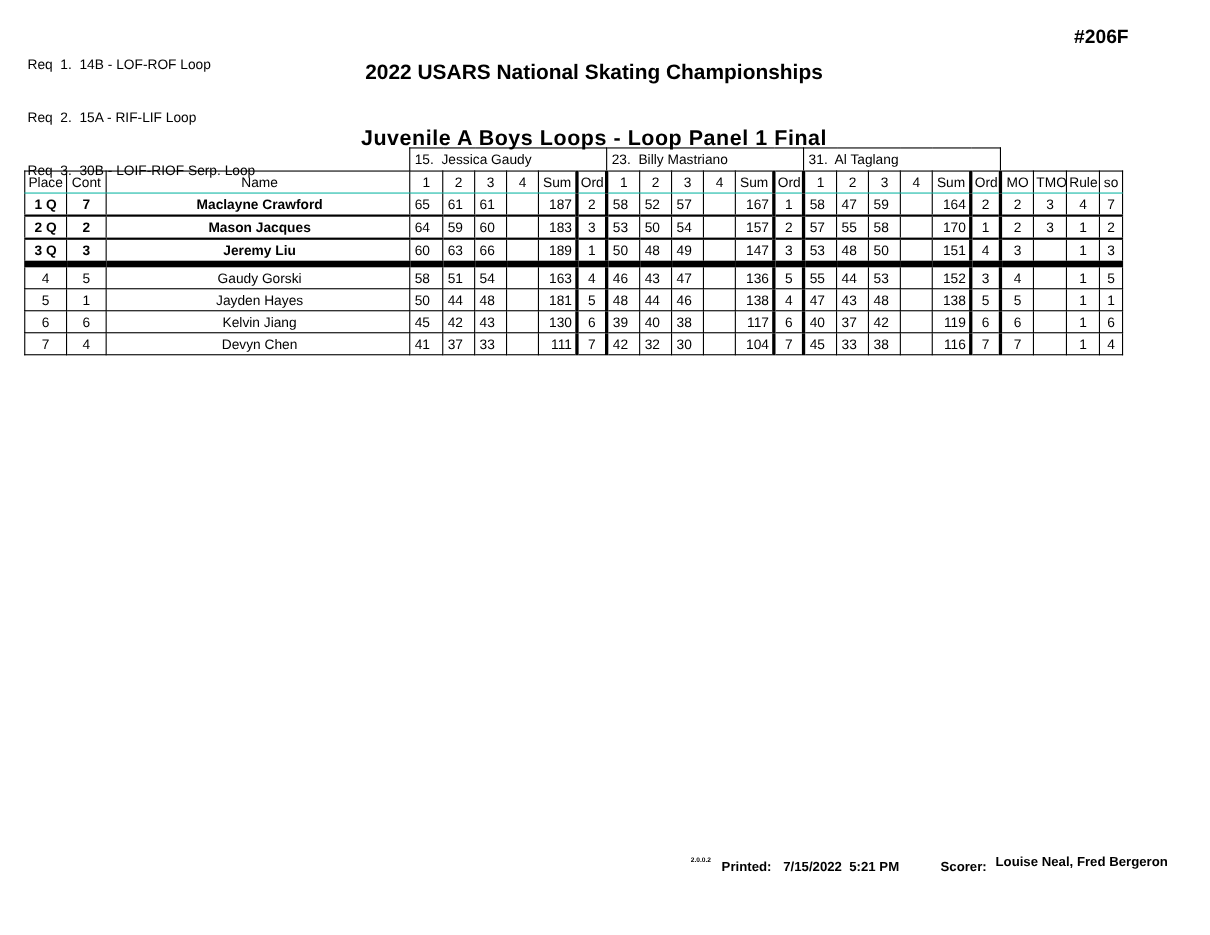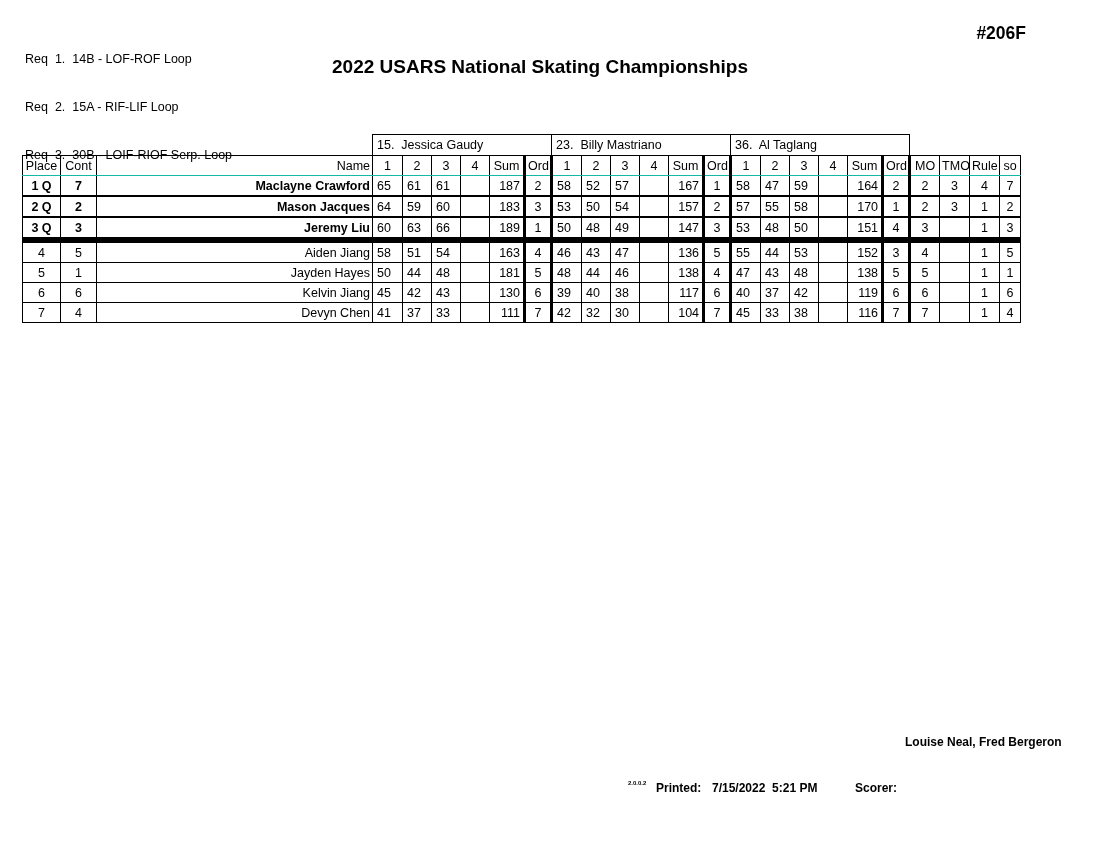--- a/index.html
+++ b/index.html
@@ -27,50 +27,51 @@
     position:absolute; left:22px; top:134px;
     border-collapse:collapse; table-layout:fixed; width:903px;
     font-size:12.5px;
   }
   .results th, .results td {
     border:1px solid #000; height:19px; padding:0 2px;
     text-align:center; font-weight:normal; overflow:hidden; white-space:pre;
   }
   .results .nb { border:none; }
   .results .jbox { text-align:left; padding-left:4px; height:20px; }
-  .results .name { text-align:right; padding-left:5px; }
+  .results .name { text-align:center; padding-left:5px; }
   .results .sum { text-align:right; padding-right:3px; }
   .results .ord { border-left:3px solid #000; border-right:3px solid #000; font-weight:normal; }
   .results .score { text-align:left; padding-left:4px; }
   .results thead tr + tr th { border-bottom:1px solid #14b8a6; }
   .results tr.qrow td { border-bottom:2px solid #000; }
   .results tr.cutoff td { border-bottom:6px solid #000000; }
   .results .b { font-weight:bold;margin-left:48px; }
 
   
   .foot { position:absolute; font-size:12px; white-space:pre;font-weight:bold; }
   .ver { left:628px; top:780px; font-size:6px; }
   .printed-l { left:656px; top:781px; }
   .printed-v { left:712px; top:781px; }
   .scorer-l { left:855px; top:781px; }
-  .scorer-v { left:905px; top:735px; }
+  .scorer-v { left:905px; top:776px; }
 </style>
 </head>
 <body>
 
 <div class="page">
 
   <div class="req-block">
     <div>Req  1.  14B - LOF-ROF Loop</div>
     <div>Req  2.  15A - RIF-LIF Loop</div>
     <div>Req  3.  30B - LOIF-RIOF Serp. Loop</div>
   </div>
 
   <div class="title-block">
     <div class="t1">2022 USARS National Skating Championships</div>
+    <div class="t3">Juvenile A Boys Loops - Loop Panel 1 Final</div>
   </div>
 
   <div class="event-num">#206F</div>
 
   <table class="results">
     <colgroup>
       <col style="width:38px">
         <col style="width:36px">
         <col style="width:276px">
       <col style="width:30px">
@@ -94,21 +95,21 @@
       <col style="width:30px">
         <col style="width:30px">
         <col style="width:30px">
         <col style="width:21px">
     </colgroup>
     <thead>
       <tr>
         <th class="nb" colspan="3"></th>
         <th class="jbox" colspan="6">15.  Jessica Gaudy</th>
         <th class="jbox" colspan="6">23.  Billy Mastriano</th>
-        <th class="jbox" colspan="6">36.  Al Taglang</th>
+        <th class="jbox" colspan="6">31.  Al Taglang</th>
         <th class="nb" colspan="4"></th>
       </tr>
       <tr id="col-header-row">
           <th>Place</th>
           <th>Cont</th>
           <th class="name">Name</th>
           <th>1</th>
           <th>2</th>
           <th>3</th>
           <th>4</th>
@@ -210,21 +211,21 @@
           <td class="sum">151</td>
           <td class="ord">4</td>
           <td>3</td>
           <td></td>
           <td>1</td>
           <td>3</td>
         </tr>
         <tr>
           <td>4</td>
           <td>5</td>
-          <td class="name">Aiden Jiang</td>
+          <td class="name">Gaudy Gorski</td>
           <td class="score">58</td>
           <td class="score">51</td>
           <td class="score">54</td>
           <td class="score"></td>
           <td class="sum">163</td>
           <td class="ord">4</td>
           <td class="score">46</td>
           <td class="score">43</td>
           <td class="score">47</td>
           <td class="score"></td>

